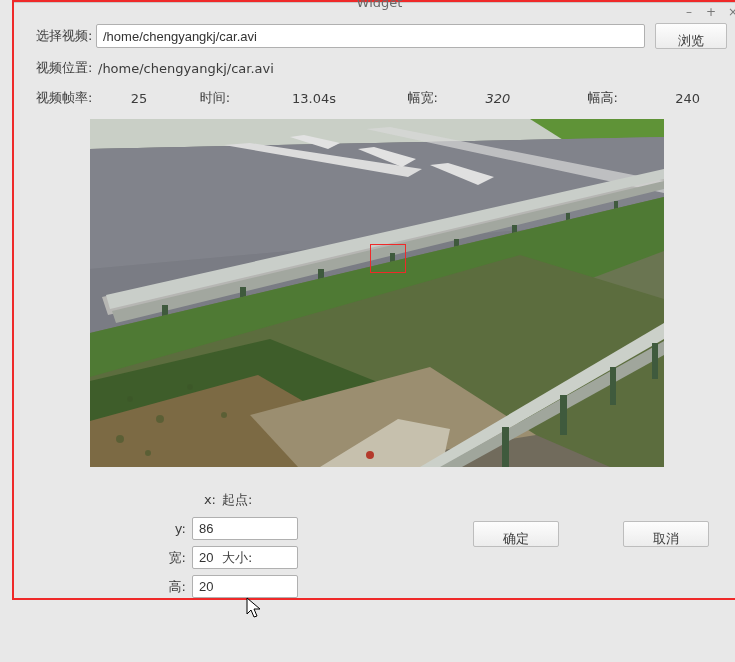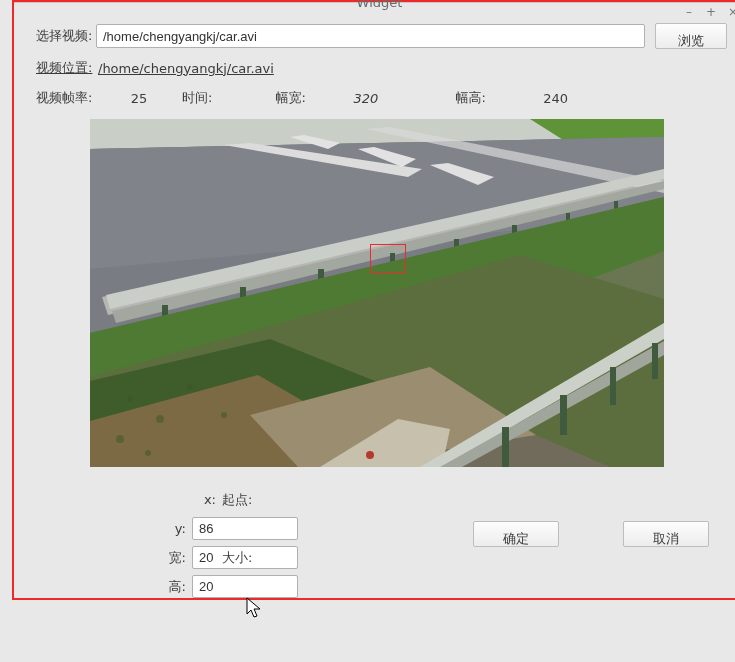--- a/index.html
+++ b/index.html
@@ -156,29 +156,30 @@
   </div>
 
   <div class="content">
 
     <div class="row">
       <div class="label-col">选择视频:</div>
       <input class="text" type="text" style="flex: 1 1 0%; margin-right: 10px;" value="/home/chengyangkj/car.avi">
       <button class="push">浏览</button>
     </div>
 
-    <div class="row" style="margin-bottom:8px;text-decoration:underline;">
+    <div class="row" style="margin-bottom:8px;">
       <div class="label-col">视频位置:</div>
       <div style="padding-left:2px;">/home/chengyangkj/car.avi</div>
     </div>
 
     <div class="info-row">
       <div class="cell-label" style="width:60px;">视频帧率:</div>
       <div class="cell-val" style="width:86px;">25</div>
-      <div class="cell-label" style="width:66px; text-align:left;">时间:</div>
+      <div class="cell-label" style="width:66px; text-align:center;">时间:</div>
+      <div class="cell-val" style="width:132px;">13.04s</div>
       <div class="cell-label" style="width:58px; text-align:right;">幅宽:</div>
       <div class="cell-val" style="width:120px;font-style:italic;">320</div>
       <div class="cell-label" style="width:60px; text-align:right;">幅高:</div>
       <div class="cell-val" style="width:82px; text-align:right;">240</div>
     </div>
 
     <div class="video-area">
       <svg width="574" height="348" viewBox="0 0 574 348" preserveAspectRatio="none">
 
         <polygon points="0,0 574,0 574,18 0,30" fill="#c9cfc6"></polygon>

